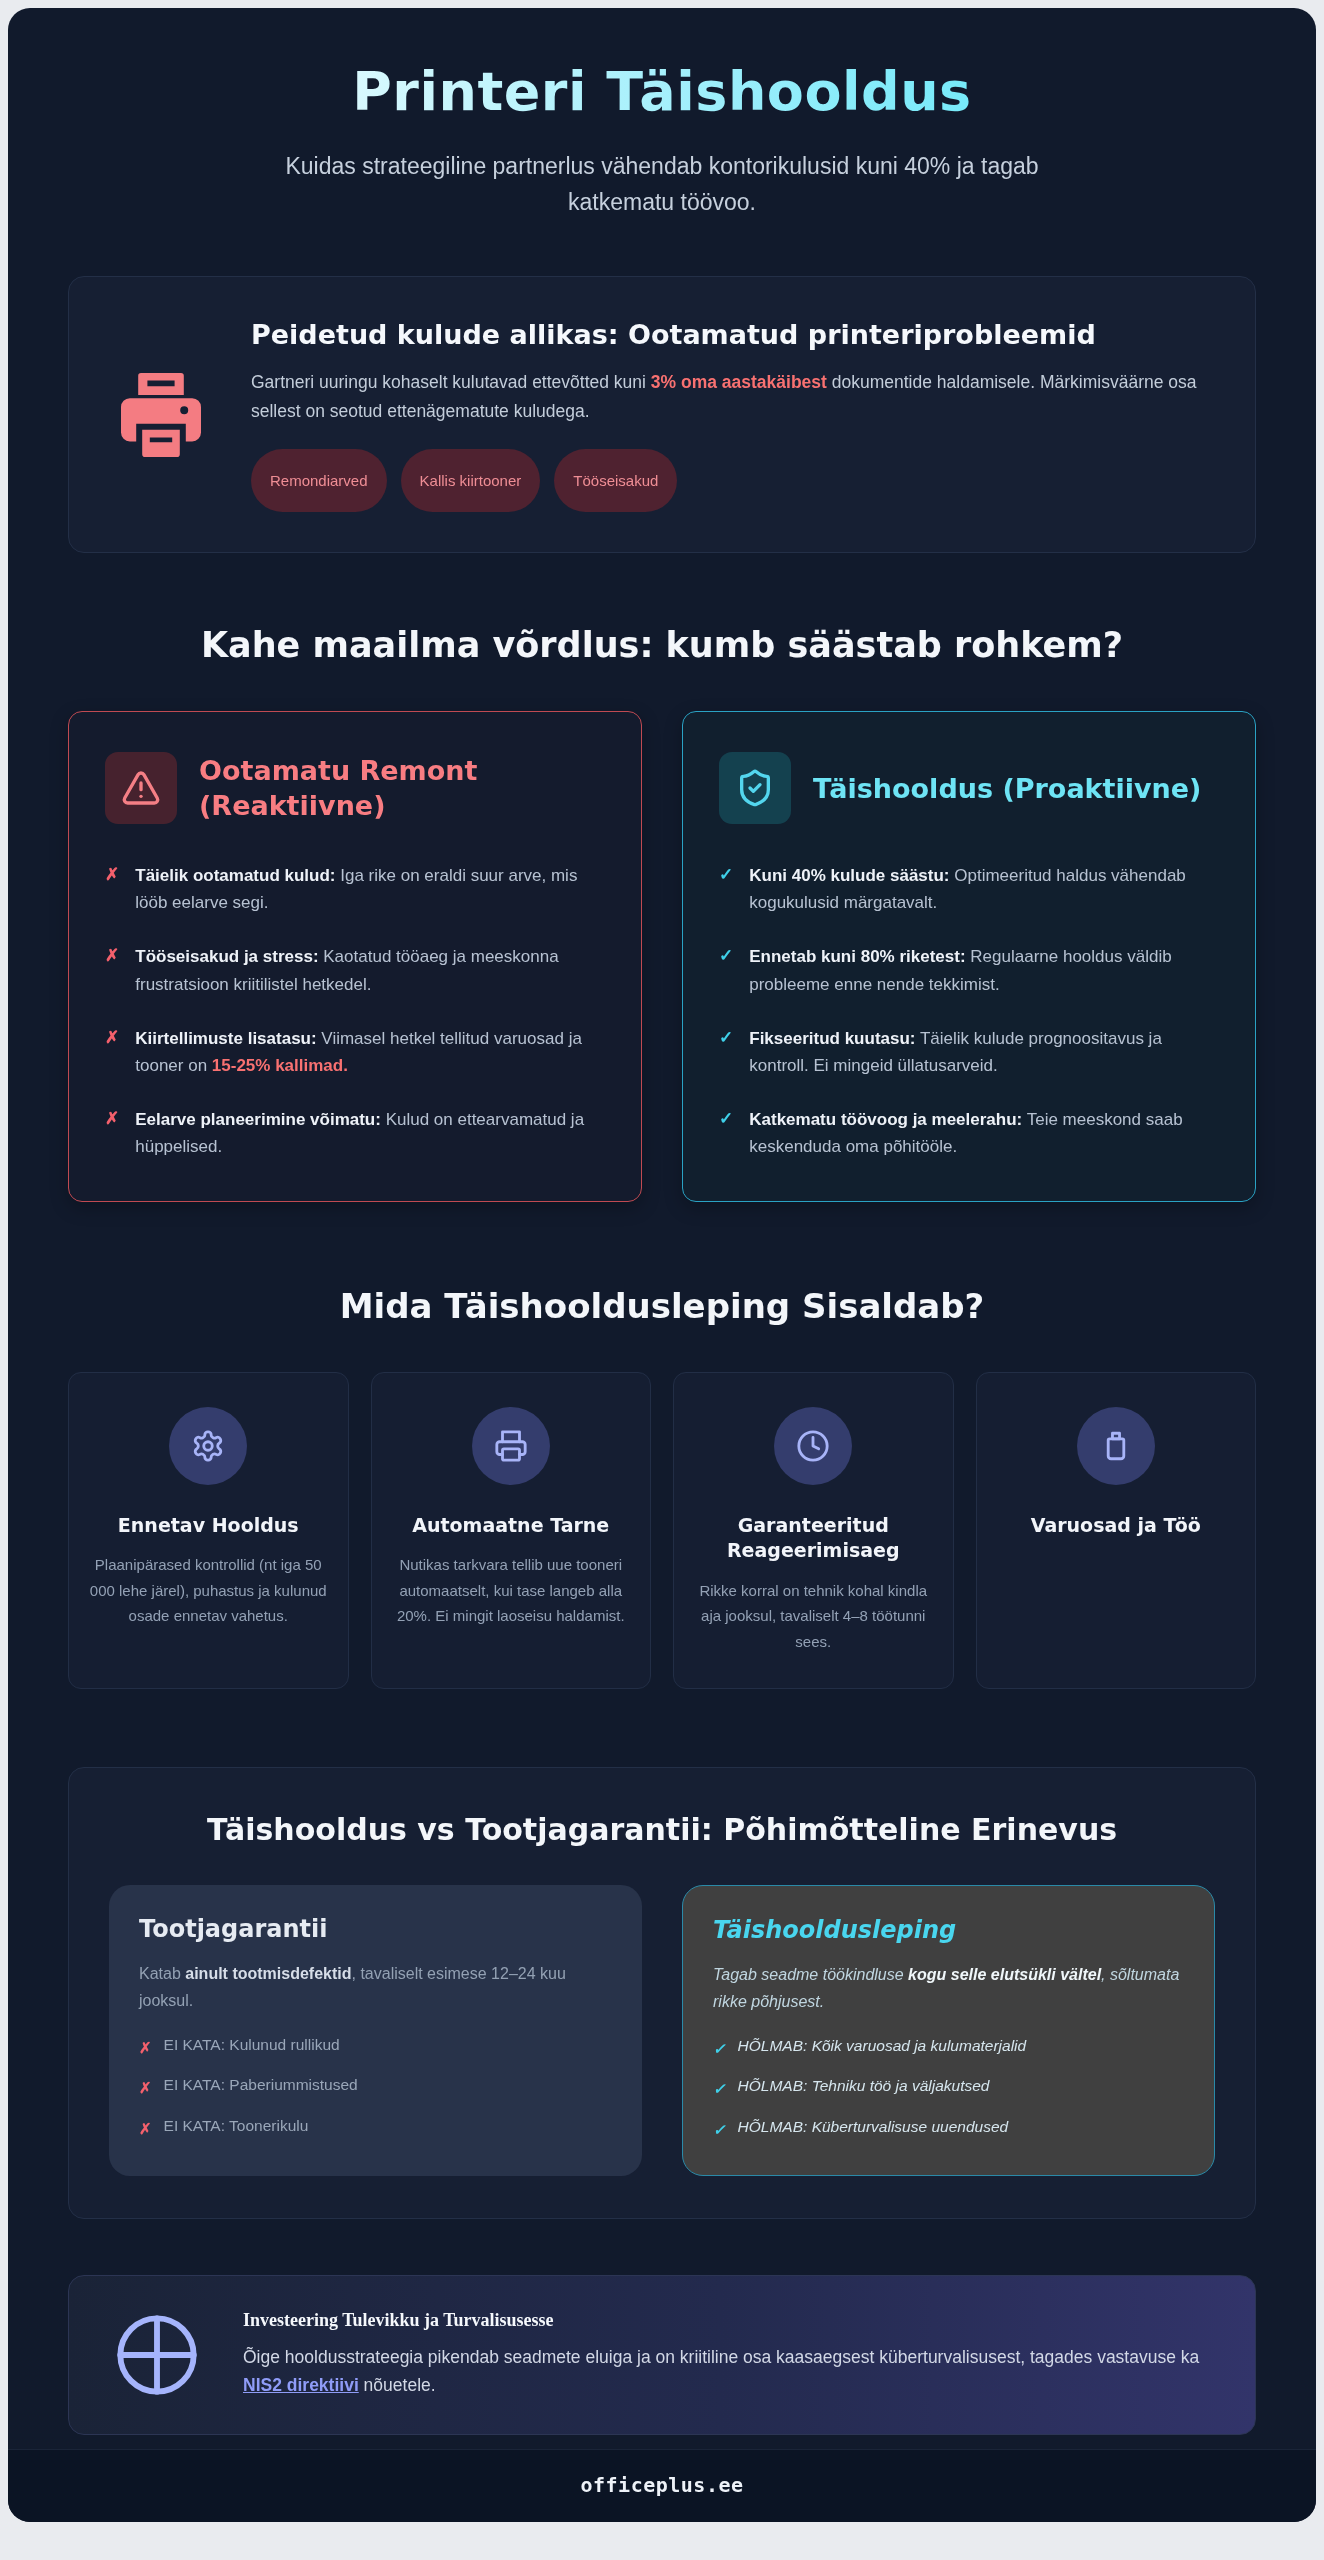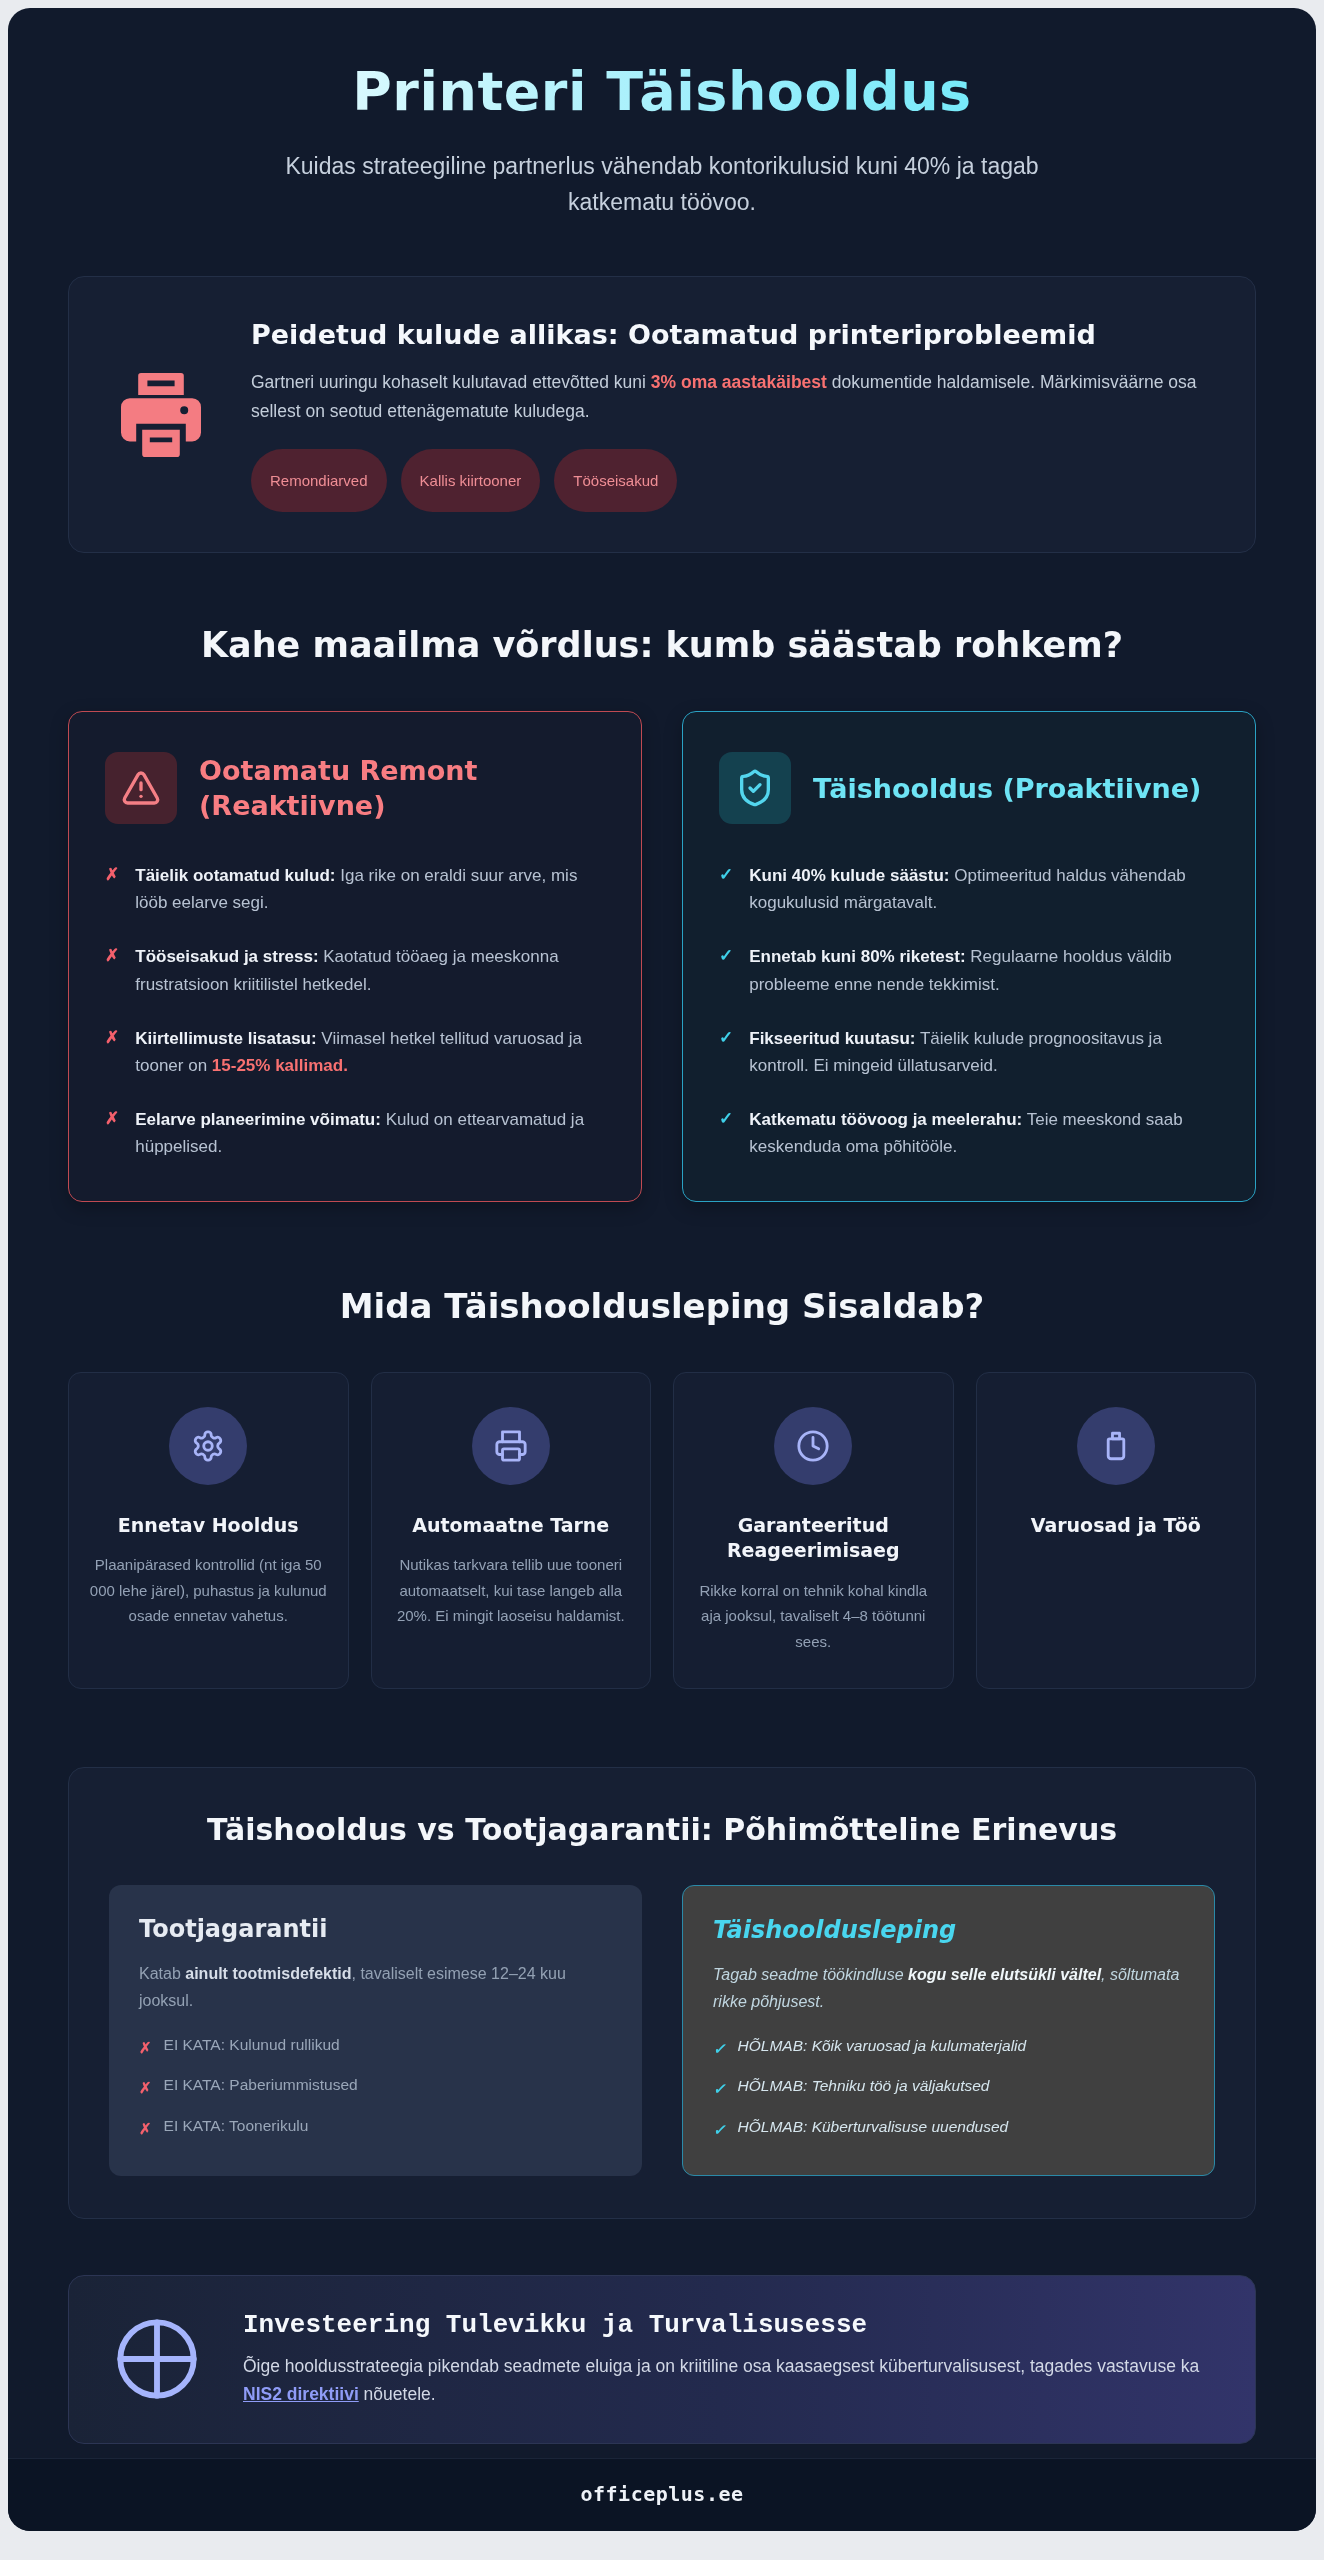--- a/index.html
+++ b/index.html
@@ -82,21 +82,21 @@
     background:#343d6d; color:#a8b4f8; display:flex; align-items:center; justify-content:center;
   }
   .inc-icon svg { width:34px; height:34px; }
   .inc-title { margin-top:28px; font-size:19px; font-weight:bold; color:#f2f5fa; line-height:1.35; font-family:"DejaVu Sans", sans-serif; }
   .inc-body { margin-top:14px; font-size:15px; line-height:1.7; color:#93a1b5; }
 
   
   .warranty-card { margin-top:78px; padding:44px 40px 42px 40px; }
   .warranty-title { text-align:center; font-size:30px; font-weight:bold; color:#f3f6fa; }
   .warranty-grid { margin-top:38px; display:grid; grid-template-columns:1fr 1fr; gap:40px; }
-  .w-box { border-radius:12px; padding:30px 30px 34px 30px; }
+  .w-box { border-radius:21px; padding:30px 30px 34px 30px; }
   .w-box.plain { background:#28334a; }
   .w-box.teal  { background:#404040; border:1.5px solid #2a8aa8;font-style:italic; }
   .w-title { font-size:24px; font-weight:bold; font-family:"DejaVu Sans", sans-serif; }
   .plain .w-title { color:#e6ebf2; }
   .teal  .w-title { color:#49d6ef; }
   .w-body { margin-top:18px; font-size:16px; line-height:1.65; }
   .plain .w-body { color:#93a1b3; }
   .teal  .w-body { color:#c0d6e0; }
   .plain .w-body strong { color:#d7dee8; }
   .teal  .w-body strong { color:#f0f7fa; }
@@ -108,21 +108,21 @@
 
   
   .cta-card {
     margin-top:56px; border-radius:16px; padding:34px 44px;
     background:linear-gradient(90deg,#1a2337 0%,#232a4e 55%,#32346a 100%);
     border:1px solid #2c3554;
     display:flex; align-items:center; gap:42px;
   }
   .cta-icon { flex:0 0 88px; color:#a5b4fc; }
   .cta-icon svg { width:88px; height:88px; display:block; }
-  .cta-title { font-size:26px; font-weight:bold; color:#f5f8fc; font-family:Liberation Mono, monospace; }
+  .cta-title { font-size:18px; font-weight:bold; color:#f5f8fc; font-family:Liberation Serif, serif; }
   .cta-body { margin-top:12px; font-size:17.5px; line-height:1.62; color:#d2d8e6; }
   .cta-link { color:#8f9cf7; font-weight:bold; }
 
   
   .footer {
     margin:14px -60px 0 -60px; background:#0b1424; border-top:1px solid #1a2438;
     padding:23px 0 25px 0; text-align:center;
   }
   .footer-brand {
     font-family:"DejaVu Sans Mono", monospace; font-weight:bold;

